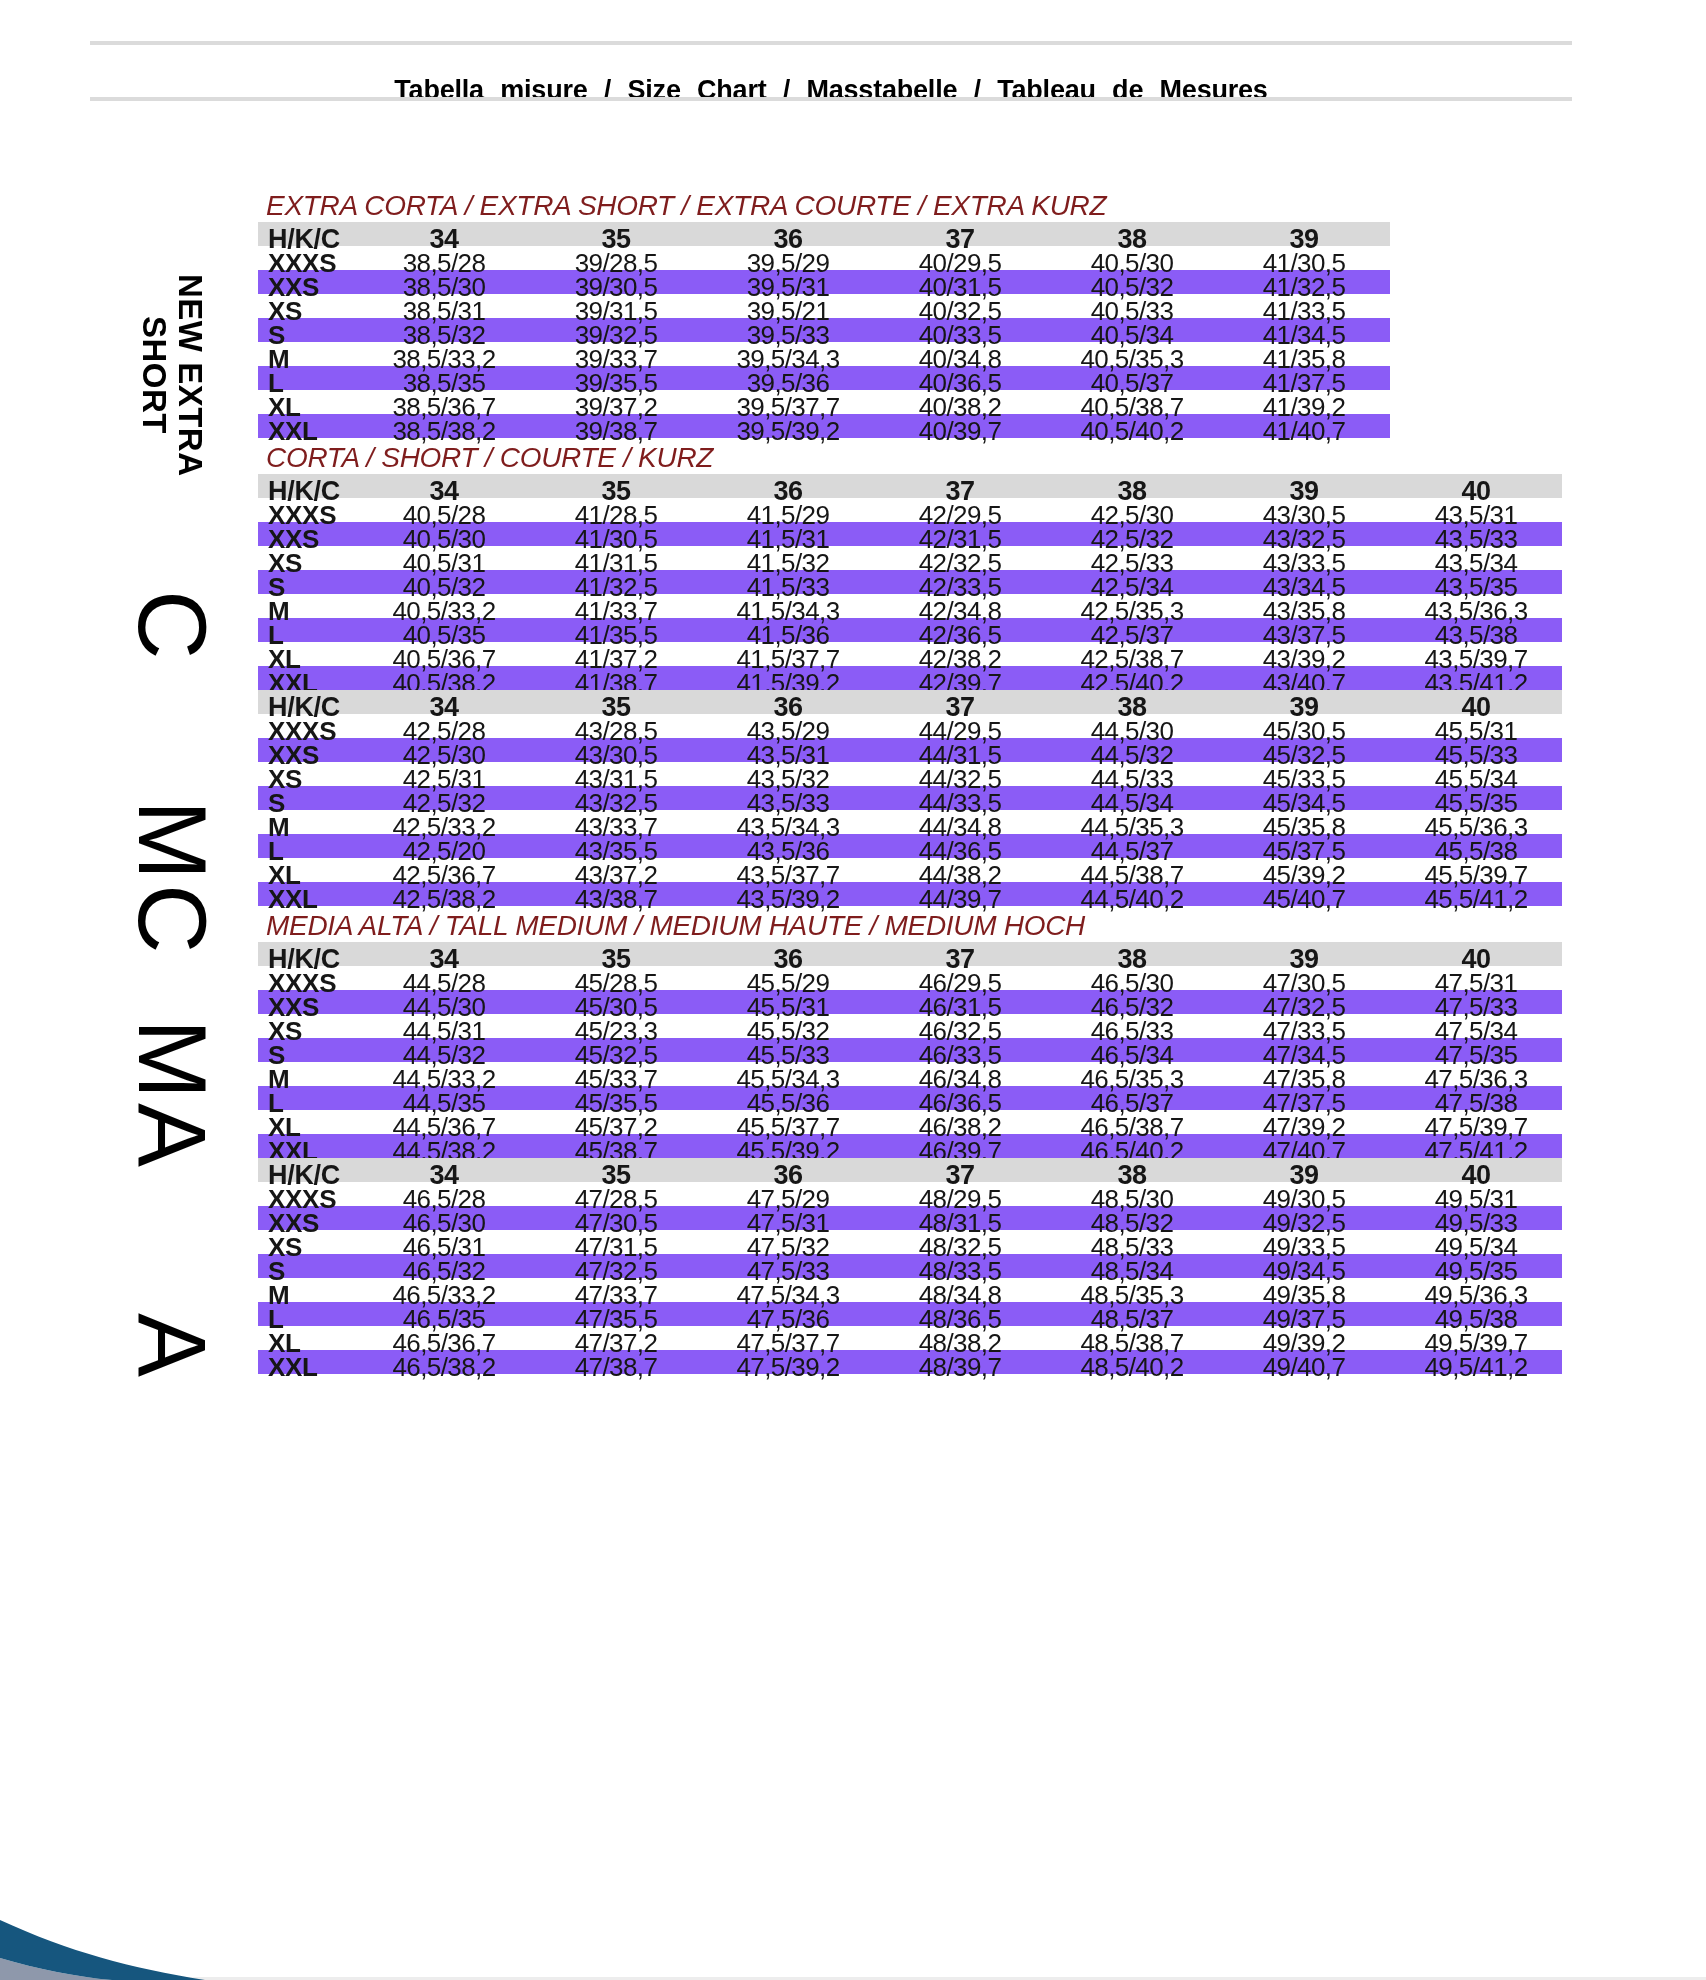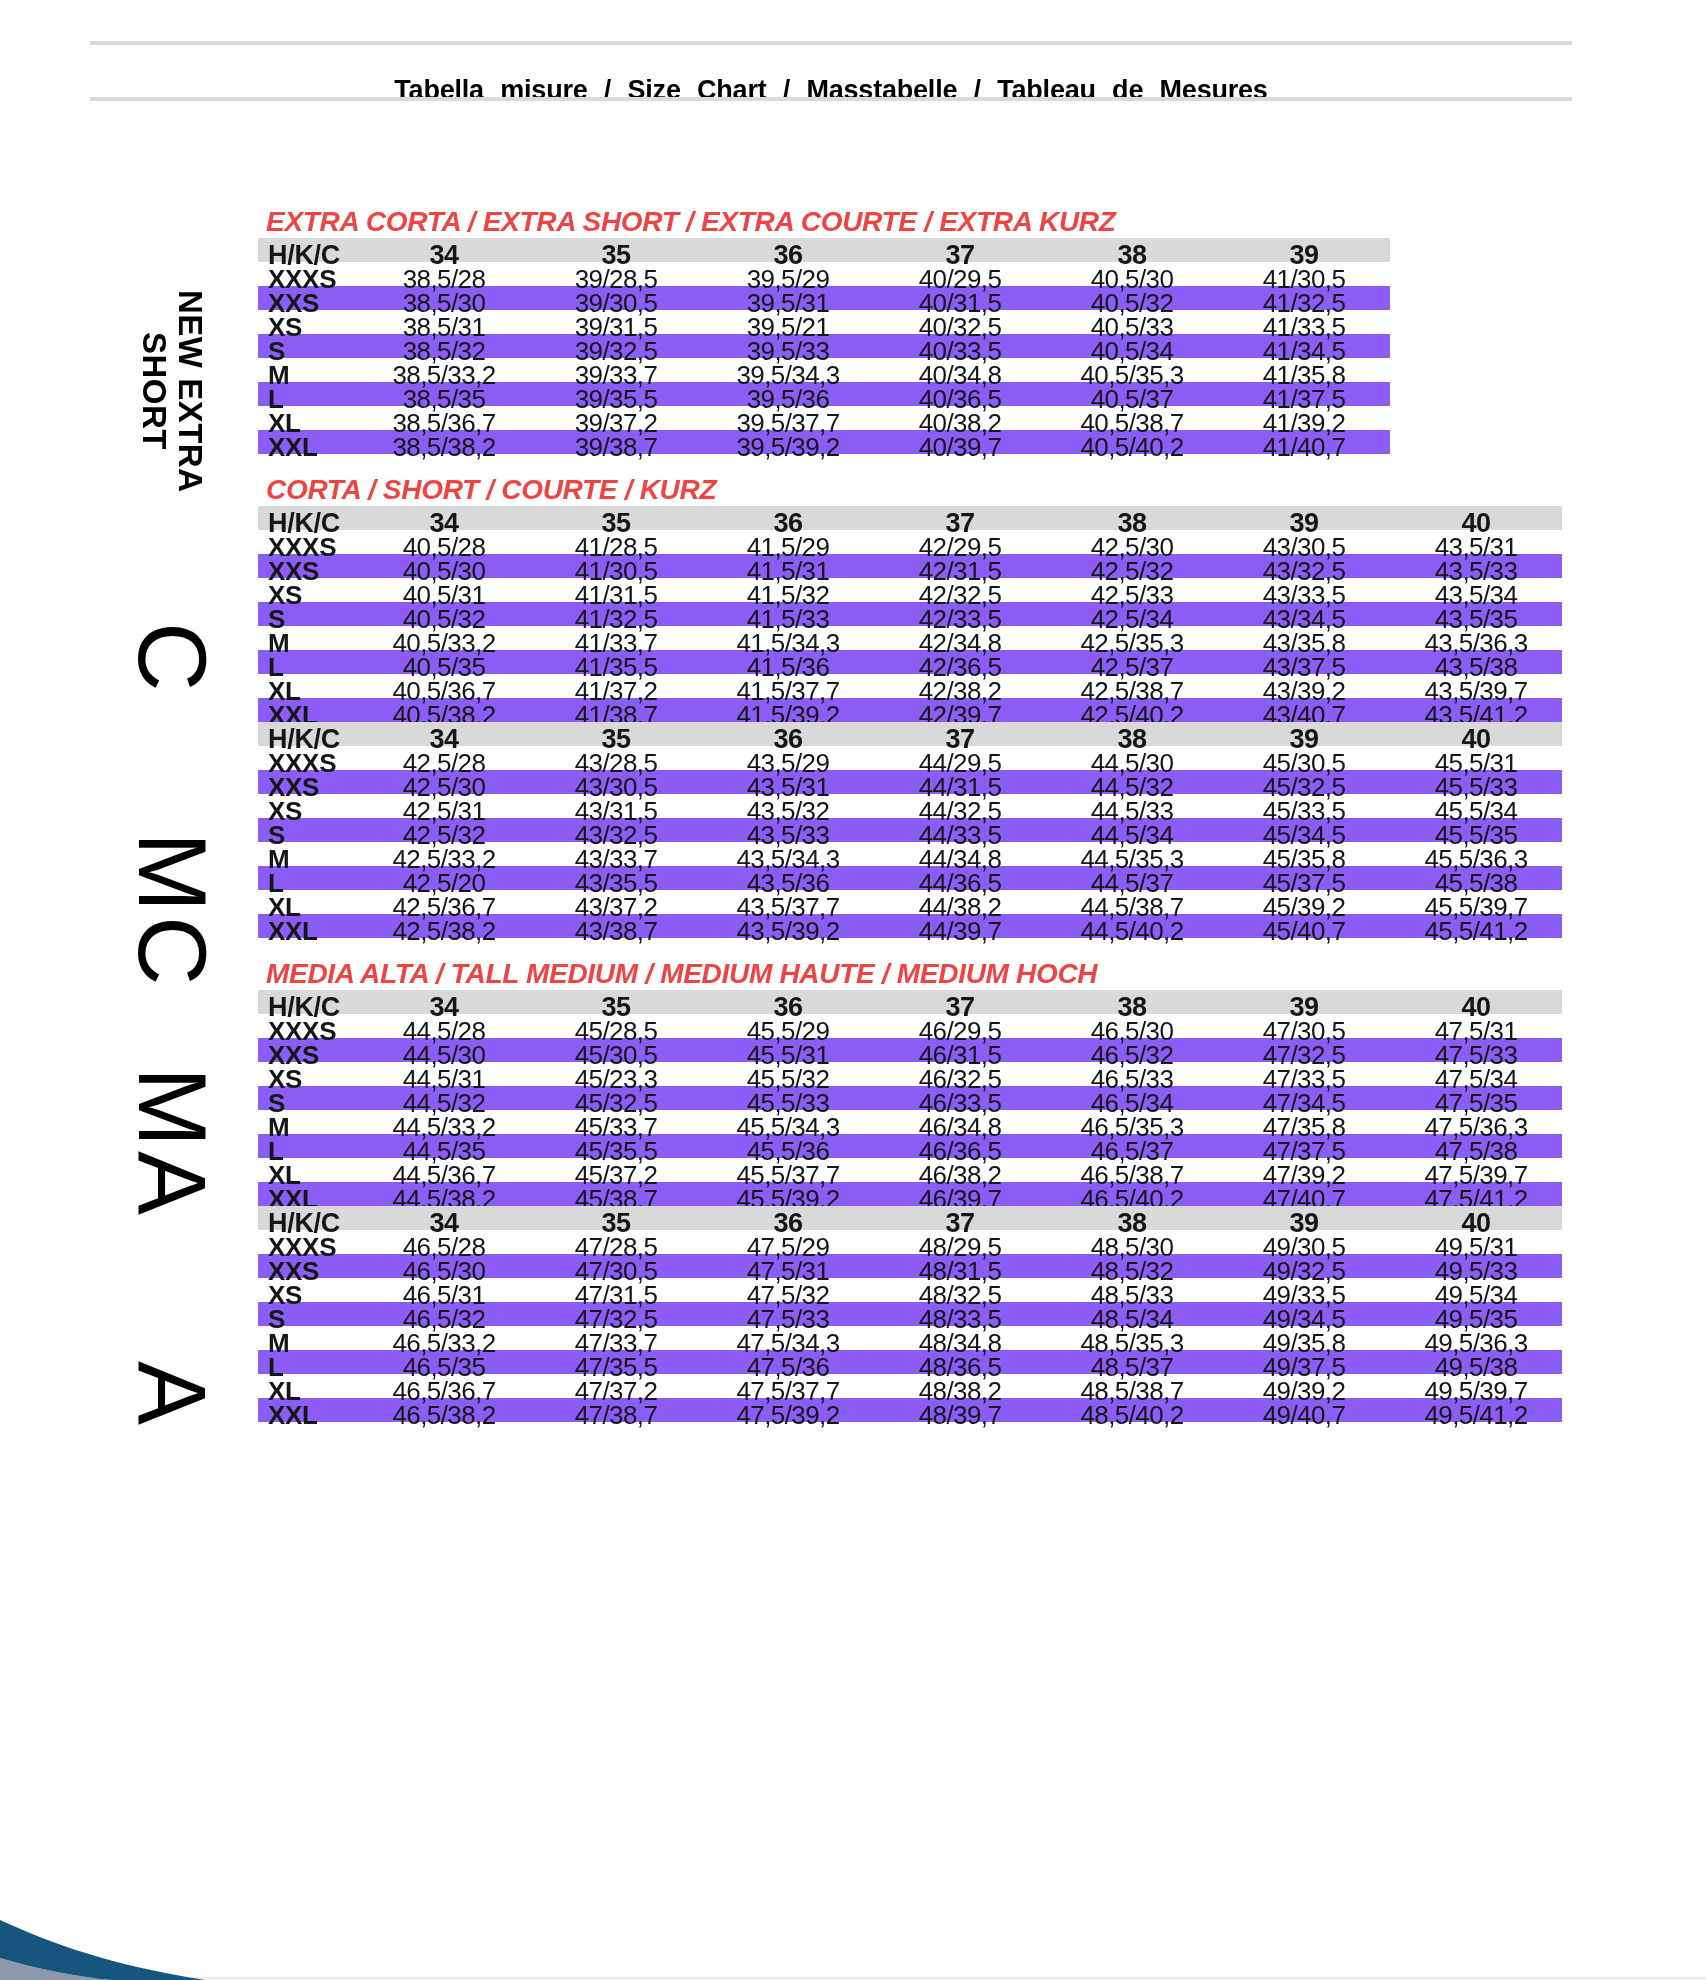--- a/index.html
+++ b/index.html
@@ -25,24 +25,23 @@
     letter-spacing:-0.2px; word-spacing:9px;
     color:#000;
     margin-top:27px;
   }
 
   
   #tables-area { position:absolute; left:258px; top:186px; }
   .table-block { position:relative; }
   .table-title {
     height:36px; line-height:40px;
-    font-size:28px; font-weight:bold; font-style:italic;
-    letter-spacing:-0.3px; padding-left:8px; color:#ef4444;
+    font-size:28px; font-weight:normal; font-style:italic;
+    letter-spacing:-0.3px; padding-left:8px; color:#7f1d1d;
     white-space:nowrap;
-    margin-top:16px;
   }
   .trow { display:flex; height:24px; line-height:34px; }
   .trow.head { background:#d9d9d9; }
   .trow.zebra { background:#8b5cf6; }
   .cell {
     width:172px; text-align:center;
     font-size:26px; letter-spacing:-0.6px;
     white-space:nowrap;
   }
   .trow.head .cell { font-weight:bold; font-size:27px; }

